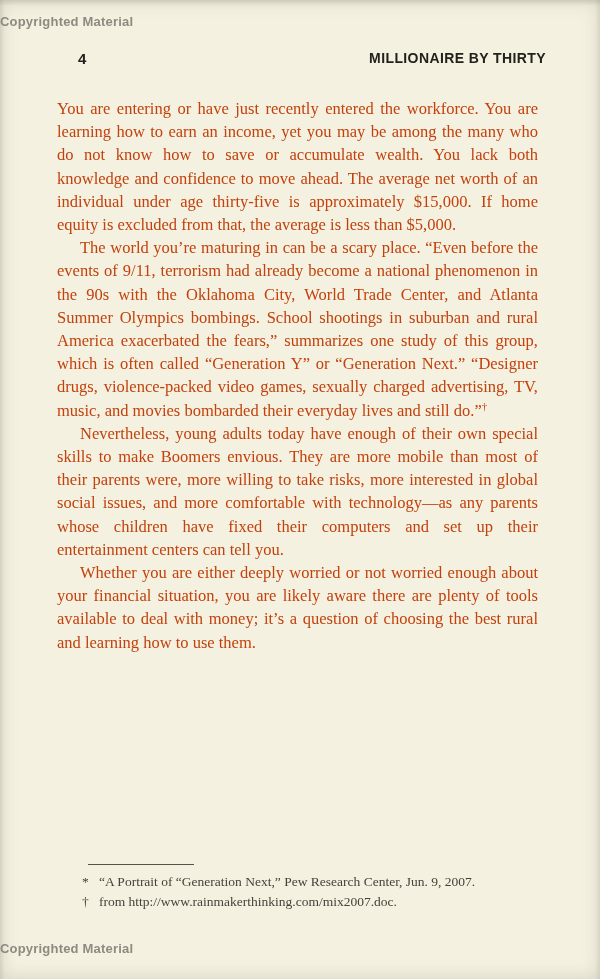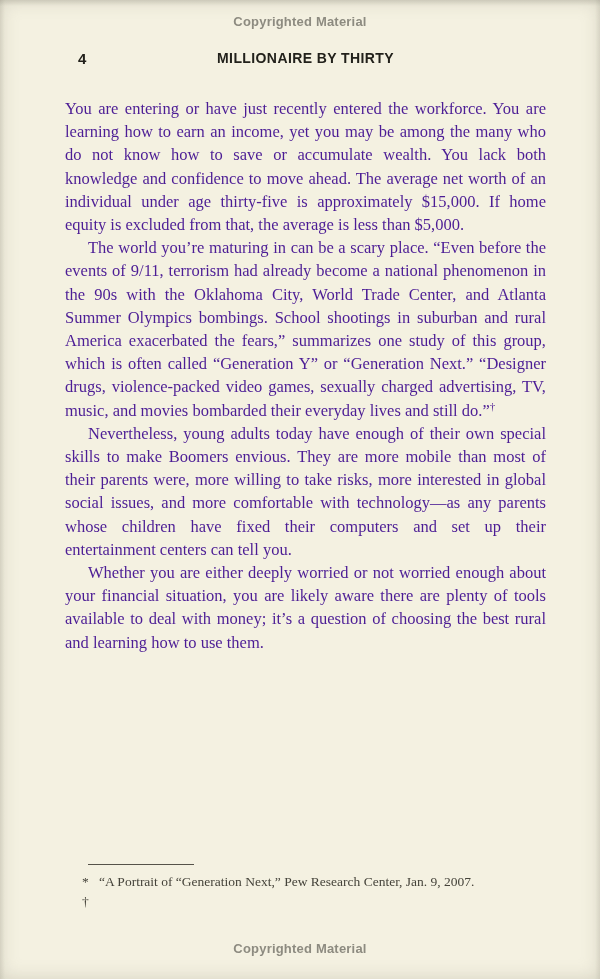--- a/index.html
+++ b/index.html
@@ -28,21 +28,20 @@
     pointer-events: none;
     background:
       linear-gradient(to bottom, rgba(100,98,85,0.18), rgba(100,98,85,0) 6px),
       linear-gradient(to right, rgba(100,98,85,0.12), rgba(100,98,85,0) 5px),
       linear-gradient(to left, rgba(100,98,85,0.10), rgba(100,98,85,0) 5px);
   }
   .copyright {
     position: absolute;
     left: 0;
     width: 100%;
-    text-align: center;
     font-family: "Liberation Sans", sans-serif;
     font-size: 13px;
     font-weight: bold;
     color: #8d8b80;
     letter-spacing: 0.2px;
   }
   .copyright.top    { top: 14px; }
   .copyright.bottom { top: 941px; }
 
   .running-head {
@@ -56,34 +55,34 @@
   }
   .page-number {
     position: absolute;
     left: 13px;
     top: 0;
     font-size: 15px;
     font-weight: bold;
   }
   .head-title {
     display: block;
-    text-align: center;
+    text-align: right;
     font-size: 14px;
     font-weight: bold;
     letter-spacing: 0.4px;
   }
 
   .body-text {
     position: absolute;
     top: 97px;
-    left: 65px;
+    left: 57px;
     width: 481px;
     font-size: 16.5px;
     line-height: 23.2px;
-    color: #4c1d95;
+    color: #c2410c;
     text-align: justify;
   }
   .body-text p {
     margin: 0;
   }
   .body-text p.indent {
     text-indent: 23px;
   }
   sup.fn-marker {
     font-size: 0.68em;
@@ -133,22 +132,23 @@
     <p><span>You are entering or have just recently entered the workforce. You are learning how to earn an income, yet you may be among the many who do not know how to save or accumulate wealth. You lack both knowledge and confidence to move ahead. The average net worth of an individual under age thirty-five is approximately $15,000. If home equity is excluded from that, the average is less than $5,000.</span></p>
     <p class="indent"><span>The world you’re maturing in can be a scary place. “Even before the events of 9/11, terrorism had already become a national phenomenon in the 90s with the Oklahoma City, World Trade Center, and Atlanta Summer Olympics bombings. School shootings in suburban and rural America exacerbated the fears,” summarizes one study of this group, which is often called “Generation Y” or “Generation Next.” “Designer drugs, violence-packed video games, sexually charged advertising, TV, music, and movies bombarded their everyday lives and still do.”</span><sup class="fn-marker">†</sup></p>
     <p class="indent"><span>Nevertheless, young adults today have enough of their own special skills to make Boomers envious. They are more mobile than most of their parents were, more willing to take risks, more interested in global social issues, and more comfortable with technology—as any parents whose children have fixed their computers and set up their entertainment centers can tell you.</span></p>
     <p class="indent"><span>Whether you are either deeply worried or not worried enough about your financial situation, you are likely aware there are plenty of tools available to deal with money; it’s a question of choosing the best rural and learning how to use them.</span></p>
   </div>
 
   <div class="footnote-block">
     <hr class="footnote-rule">
     <div class="footnote">
       <span class="fn-mark">*</span>
-      <span class="fn-text">“A Portrait of “Generation Next,” Pew Research Center, Jan. 9, 2007.</span>
+      <span class="fn-text">“A Portrait of “Generation Next,” Pew Research Center, Jun. 9, 2007.</span>
     </div>
     <div class="footnote">
       <span class="fn-mark">†</span>
+      <span class="fn-text">from http://www.rainmakerthinking.com/mix2007.doc.</span>
     </div>
   </div>
 
   <div class="copyright bottom">Copyrighted Material</div>
 
 </div>
 
 </body></html>

